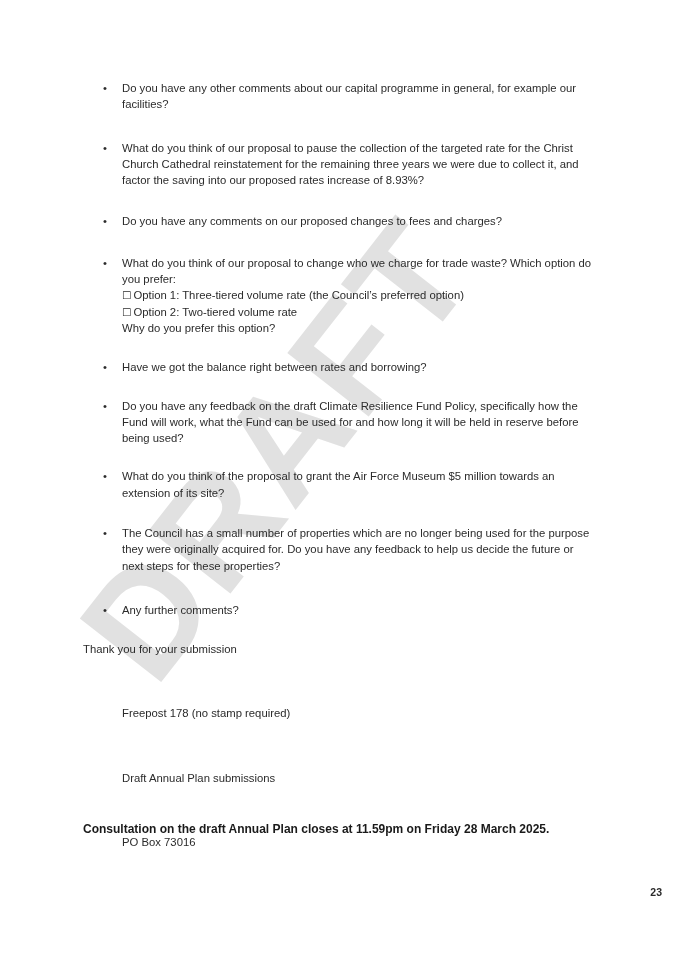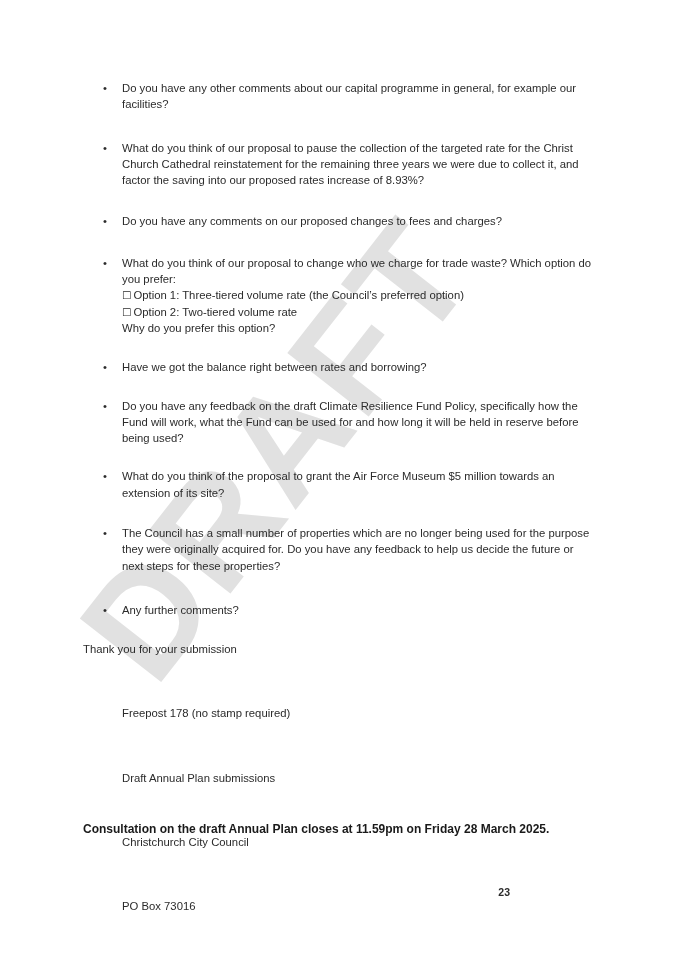--- a/index.html
+++ b/index.html
@@ -102,21 +102,21 @@
     width: 520px;
     color: #1a1a1a;
     font-size: 12px;
     font-weight: 700;
     line-height: 16px;
   }
   .page-num {
     position: absolute;
     left: 0;
     top: 886px;
-    width: 510px;
+    width: 662px;
     text-align: right;
     color: #2b2b2b;
     font-size: 10.5px;
     font-weight: 700;
   }
 </style>
 </head>
 <body>
 
 <div id="page">
@@ -180,21 +180,20 @@
         <span class="dot">•</span>
         <span class="q-text">Any further comments?</span>
       </li>
 
     </ul>
 
     <div class="closing">
       <span class="line">Thank you for your submission</span>
       <span class="addr">Freepost 178 (no stamp required)</span>
       <span class="addr">Draft Annual Plan submissions</span>
-      <span class="addr">Christchurch City Council</span>
       <span class="addr">PO Box 73016</span>
     </div>
 
     <div class="consult">Consultation on the draft Annual Plan closes at 11.59pm on Friday 28 March 2025.</div>
 
     <div class="page-num">23</div>
 
   </div>
 </div>
 

